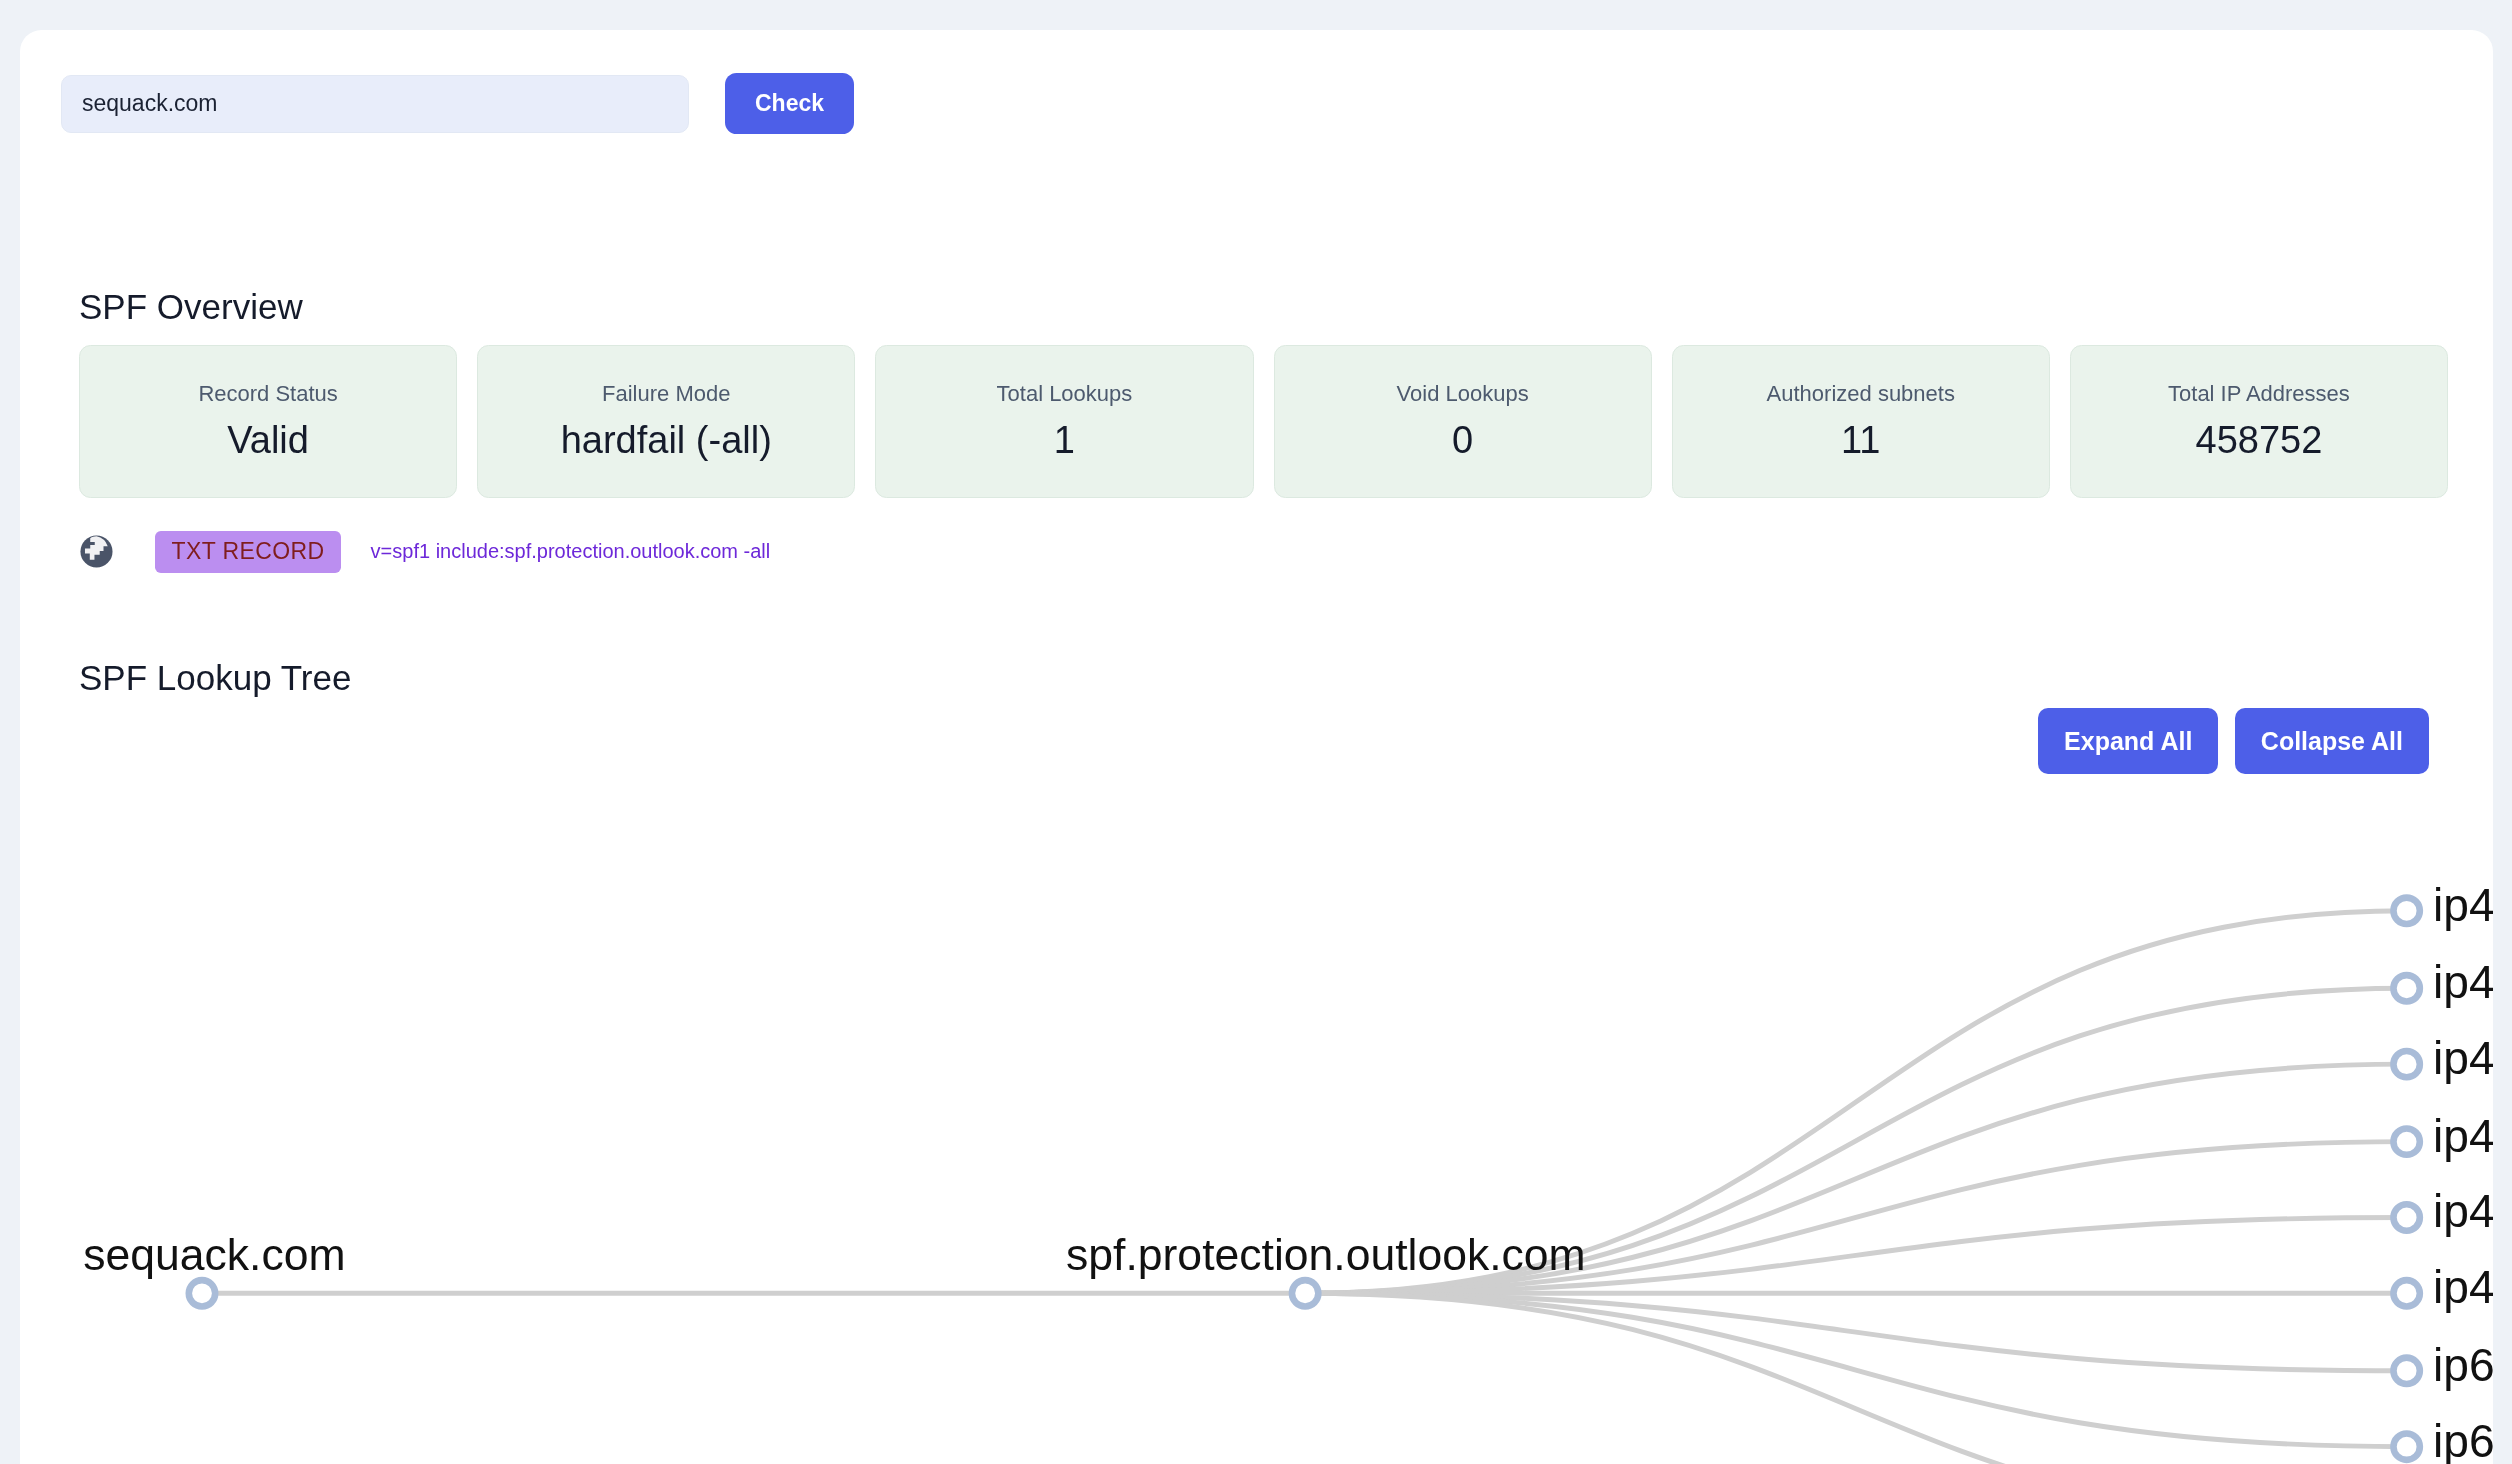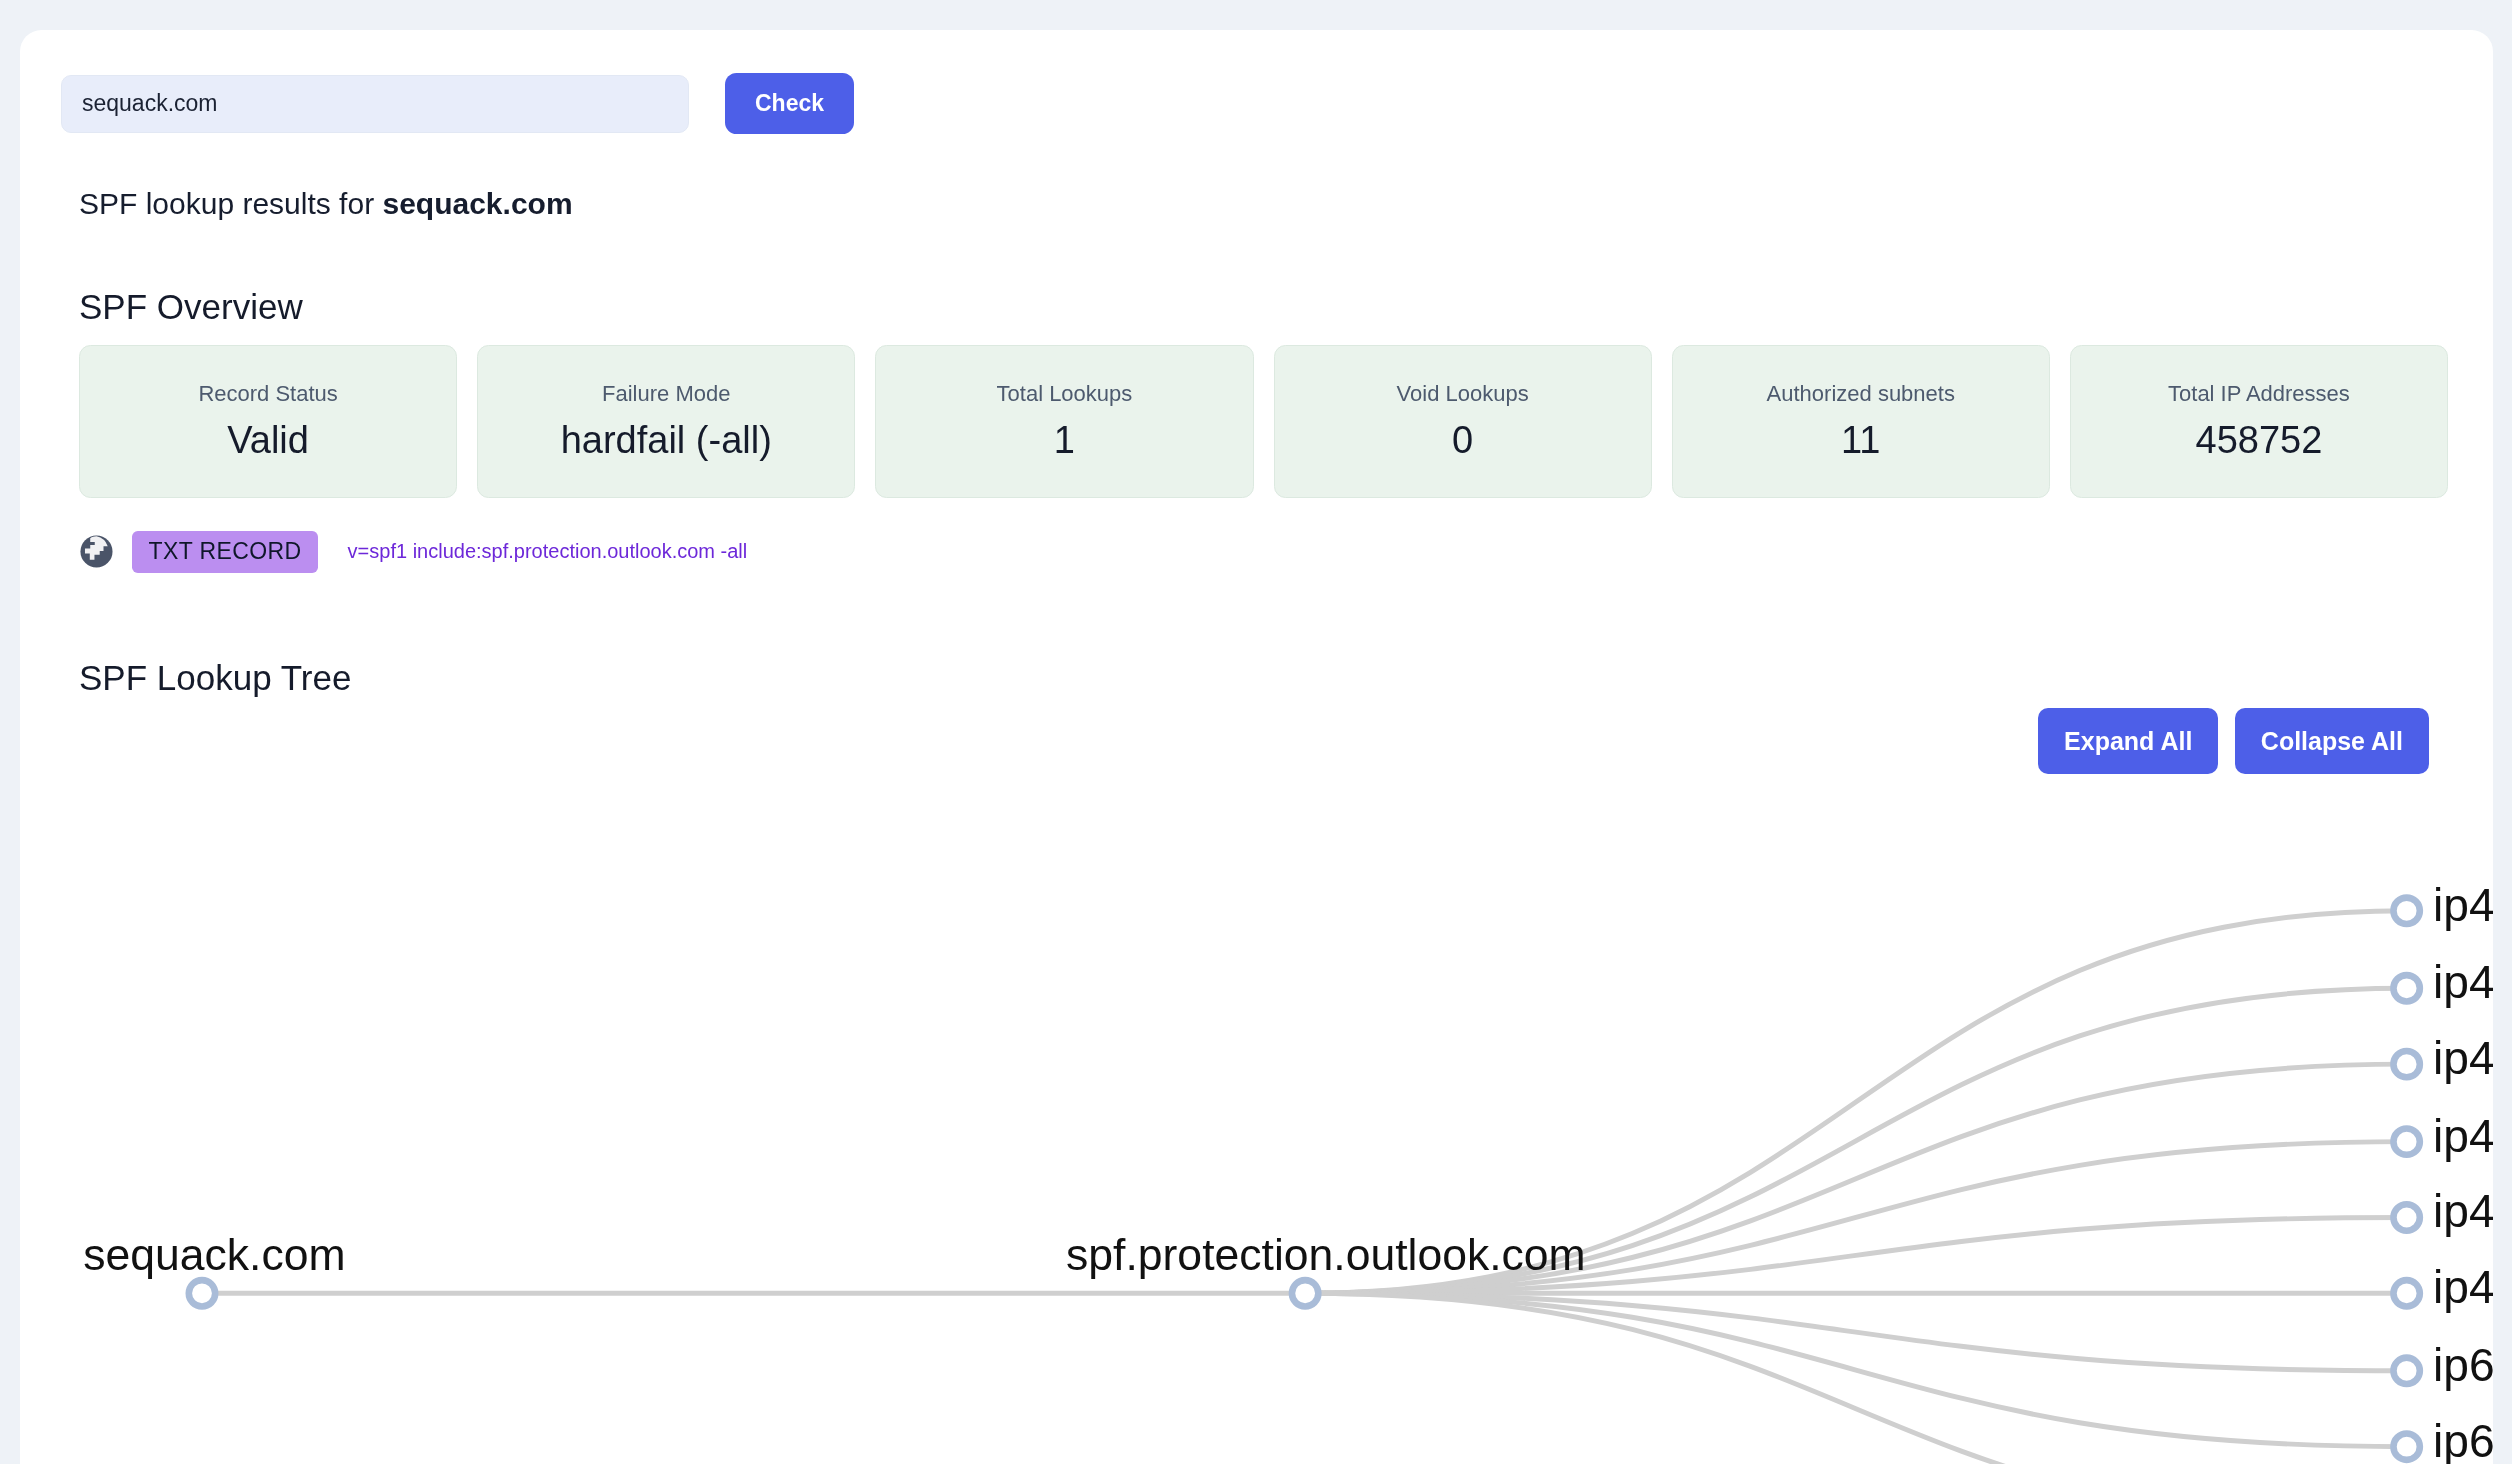--- a/index.html
+++ b/index.html
@@ -101,26 +101,27 @@
   }
   
   .txt-row {
     position: absolute;
     left: 59px; top: 501px;
     display: flex; align-items: center; gap: 18px;
   }
   .globe-icon { width: 35px; height: 35px; display: block; }
   .txt-badge {
     background: #bb8ef0;
-    color: #0f172a;
+    color: #7f1d1d;
     font-size: 23px;
     letter-spacing: 0.4px;
     padding: 7.4px 16.5px;
     border-radius: 5.8px;
     white-space: nowrap;
+    margin-left: 23px;
   }
   .txt-value {
     font-size: 20px;
     color: #6d28d9;
     white-space: nowrap;
     margin-left: 11.5px;
   }
   
   .tree-controls {
     position: absolute;
@@ -164,21 +165,20 @@
 <body>
 
 <div class="page">
   <div class="card">
 
     <div class="search-row">
       <input class="domain-input" type="text" value="sequack.com" placeholder="Enter a domain" style="">
       <button class="check-btn">Check</button>
     </div>
 
-    <div class="results-line"><span>SPF lookup results for </span><b>sequack.com</b></div>
 
     <div class="section-title" id="overview-title">SPF Overview</div>
 
     <div class="stats">
       <div class="stat">
         <div class="stat-label">Record Status</div>
         <div class="stat-value">Valid</div>
       </div>
       <div class="stat">
         <div class="stat-label">Failure Mode</div>

